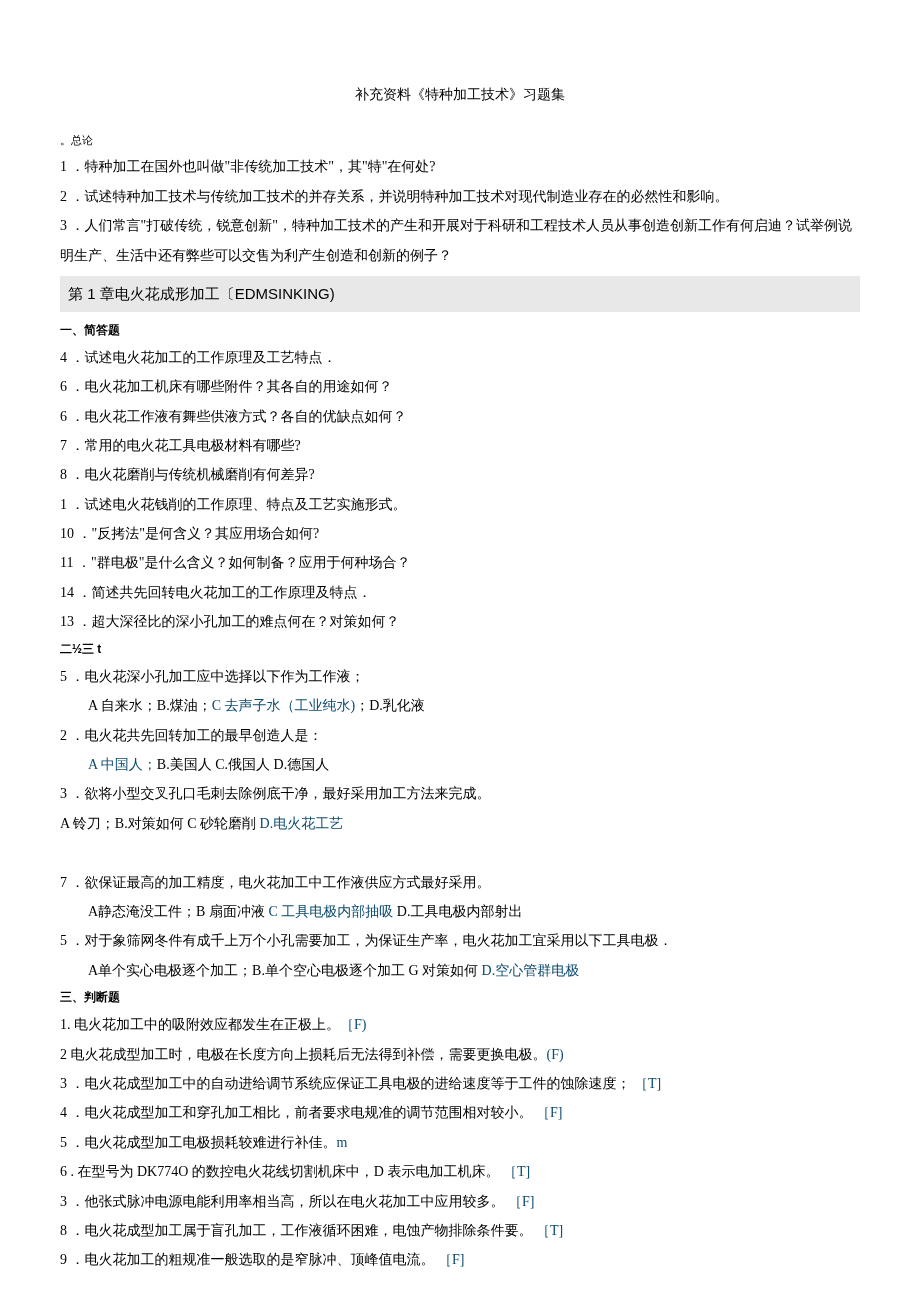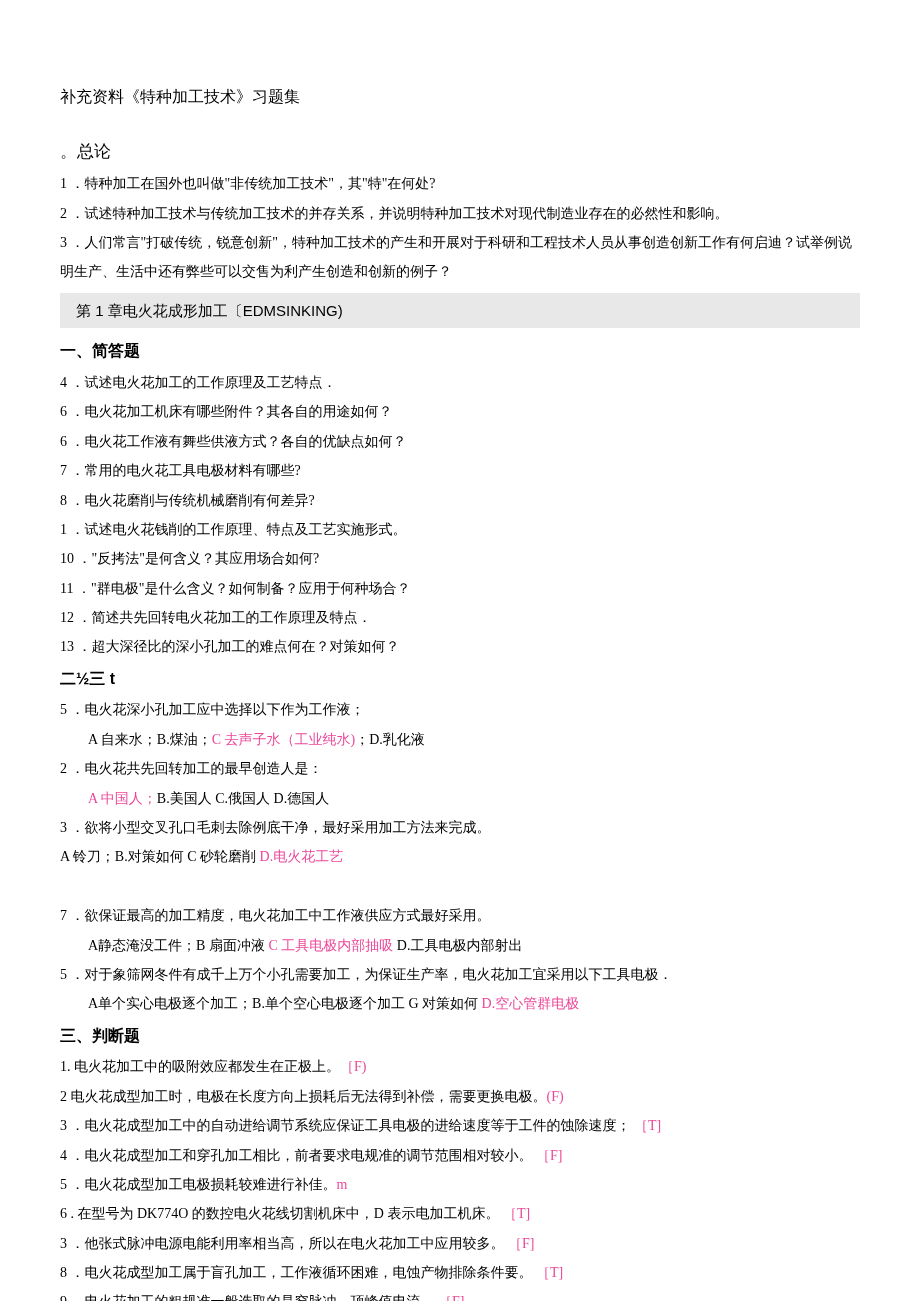--- a/index.html
+++ b/index.html
@@ -1,20 +1,20 @@
 <!DOCTYPE html>
 <html><head>
 <meta charset="utf-8">
 <style>
 body{margin:0;padding:80px 60px 60px 60px;font-family:"SimSun","宋体",serif;font-size:14px;line-height:2.1;color:#000;background:#fff;width:920px;box-sizing:border-box}
-.title{text-align:left;font-size:16px;margin-bottom:20px}
-.h1{font-size:17px;margin-top:17px}
-.h2{font-size:15px;background:#e8e8e8;padding:2px 16px;margin:6px 0}
-.h3{font-size:16px;font-weight:bold}
-.red{color:#ec4899}
+.title{text-align:center;font-size:14px;margin-bottom:20px}
+.h1{font-size:11px;margin-top:17px}
+.h2{font-size:15px;background:#e8e8e8;padding:2px 8px;margin:6px 0}
+.h3{font-size:12px;font-weight:bold}
+.red{color:#0c4a6e}
 .line{display:block}
 .sans{font-family:Arial,sans-serif}
 .indent{padding-left:28px}
 </style>
 </head>
 <body>
 
 
 
 <div class="title">补充资料《特种加工技术》习题集</div>
@@ -27,21 +27,21 @@
 <div class="h2 sans">第 1 章电火花成形加工〔EDMSINKING)</div>
 <div class="h3">一、简答题</div>
 <span class="line">4 ．试述电火花加工的工作原理及工艺特点．</span>
 <span class="line">6 ．电火花加工机床有哪些附件？其各自的用途如何？</span>
 <span class="line">6 ．电火花工作液有舞些供液方式？各自的优缺点如何？</span>
 <span class="line">7 ．常用的电火花工具电极材料有哪些?</span>
 <span class="line">8 ．电火花磨削与传统机械磨削有何差异?</span>
 <span class="line">1 ．试述电火花钱削的工作原理、特点及工艺实施形式。</span>
 <span class="line">10 ．"反拷法"是何含义？其应用场合如何?</span>
 <span class="line">11 ．"群电极"是什么含义？如何制备？应用于何种场合？</span>
-<span class="line">12 ．简述共先回转电火花加工的工作原理及特点．</span>
+<span class="line">14 ．简述共先回转电火花加工的工作原理及特点．</span>
 <span class="line">13 ．超大深径比的深小孔加工的难点何在？对策如何？</span>
 
 <div class="h3 sans">二½三 t</div>
 
 <span class="line">5 ．电火花深小孔加工应中选择以下作为工作液；</span>
 <span class="line indent"><span>A 自来水；B.煤油；</span><span class="red">C 去声子水（工业纯水)</span><span>；D.乳化液</span></span>
 
 <span class="line">2 ．电火花共先回转加工的最早创造人是：</span>
 <span class="line indent"><span class="red">A 中国人；</span><span>B.美国人 C.俄国人 D.德国人</span></span>
 

